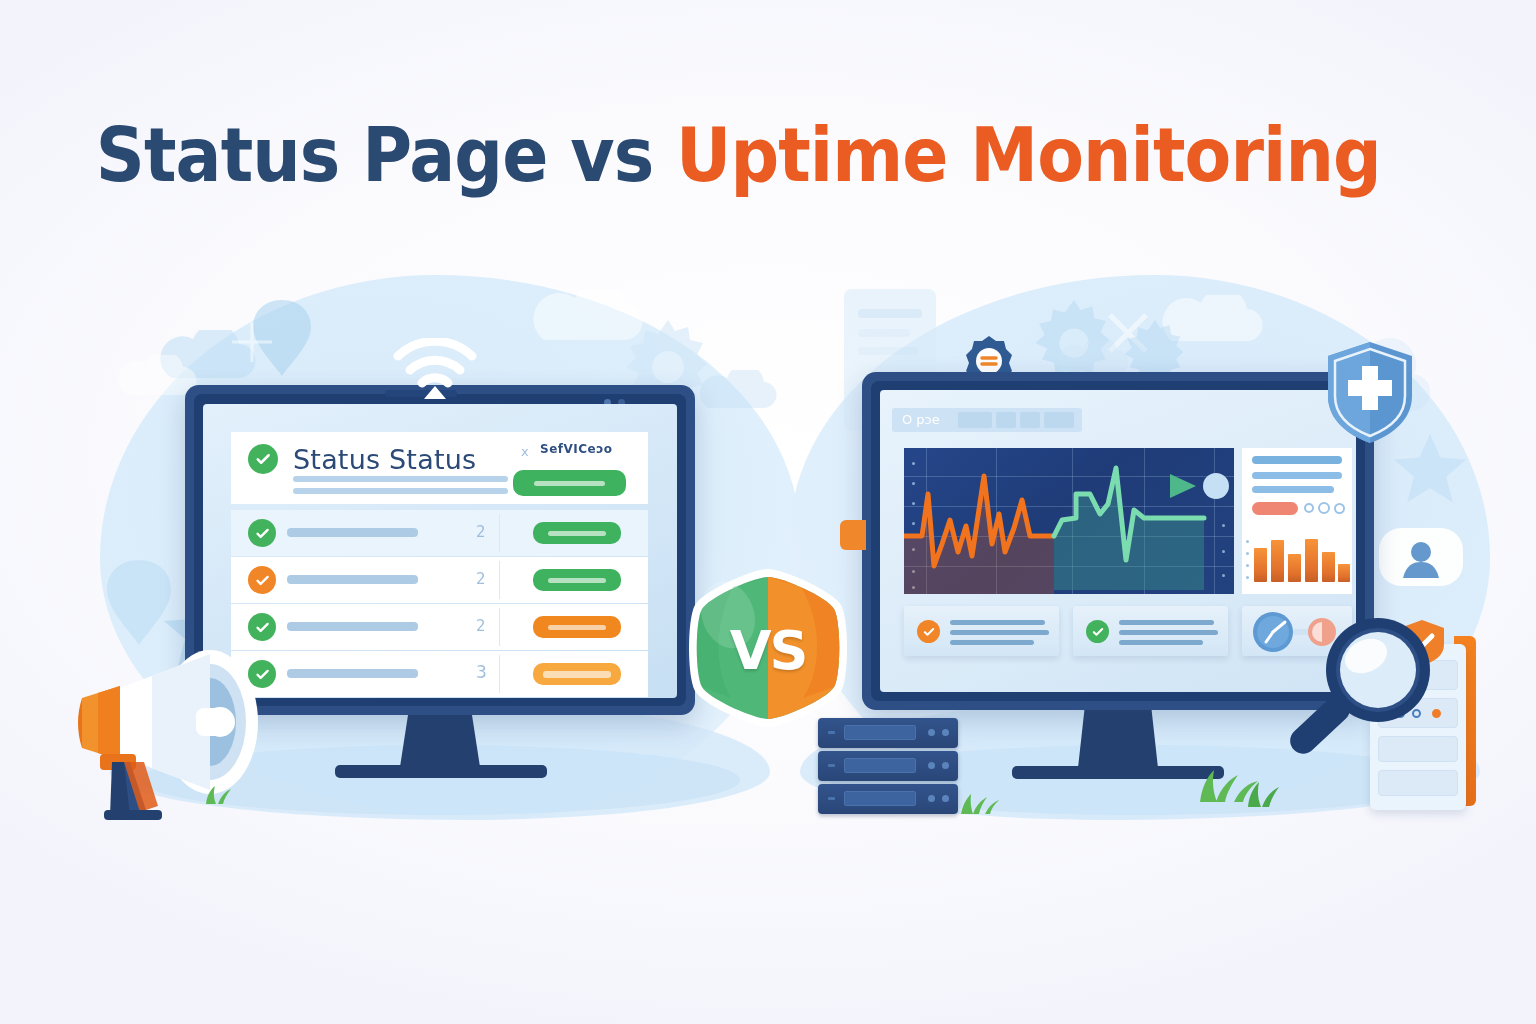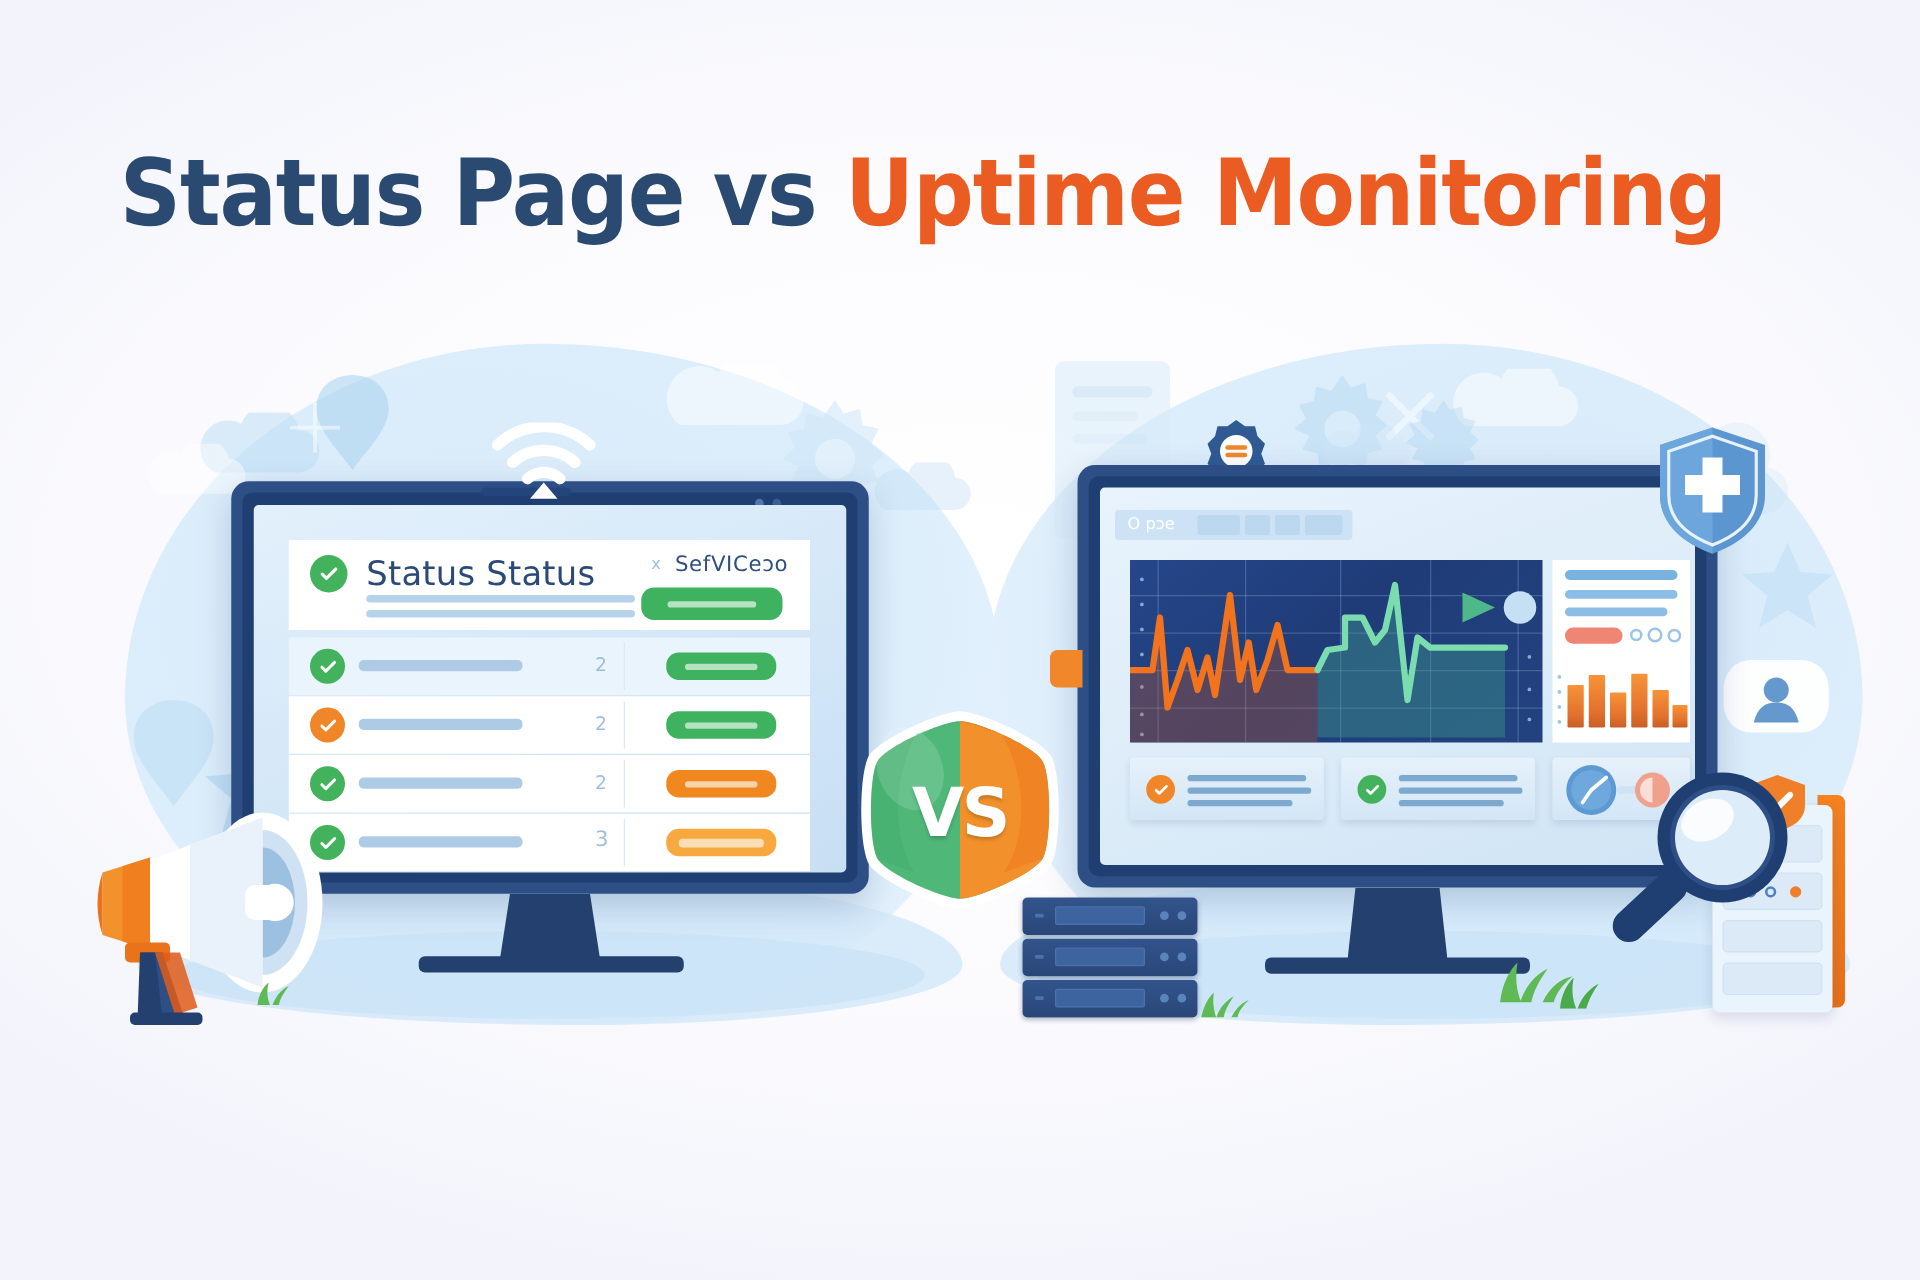--- a/index.html
+++ b/index.html
@@ -68,21 +68,21 @@
   .badge.green { background:#3fb25f; }
   .badge.orange { background:#f0871f; }
   .badge.lorange { background:#f7a93f; }
   .badge .ghost { width:66%; height:5px; border-radius:3px; background:rgba(255,255,255,.62); }
   .row { position:absolute; }
   .row.alt { background:#eaf4fd; }
   .row.plain { background:#ffffff; }
   .rowdiv { position:absolute; width:1px; background:#dce9f4; }
   .pseudotext { position:absolute; color:#8fb4d8; font-size:15px;
                 font-family:"DejaVu Sans", sans-serif; opacity:.85; }
-  .brandtext { position:absolute; color:#2f4f80; font-size:17px; font-weight:normal;
+  .brandtext { position:absolute; color:#2f4f80; font-size:12px; font-weight:bold;
                font-family:"DejaVu Sans", sans-serif; letter-spacing:.5px; }
 
   
   .rscreen { background:linear-gradient(160deg,#e8f3fc 0%,#dbebf8 60%,#cfe4f5 100%); }
   .rtopbar { position:absolute; background:#cde2f4; border-radius:3px; }
   .rtopbar-txt { position:absolute; color:#ffffff; font-size:13px; font-family:"DejaVu Sans", sans-serif; }
   .rtopbar-blk { position:absolute; background:#bcd8ef; border-radius:2px; }
   .chartbox { position:absolute; background:linear-gradient(140deg,#25468a 0%,#1f3c78 45%,#22427f 100%);
               overflow:hidden; }
   .grid-v, .grid-h { position:absolute; background:rgba(160,195,230,.28); }

